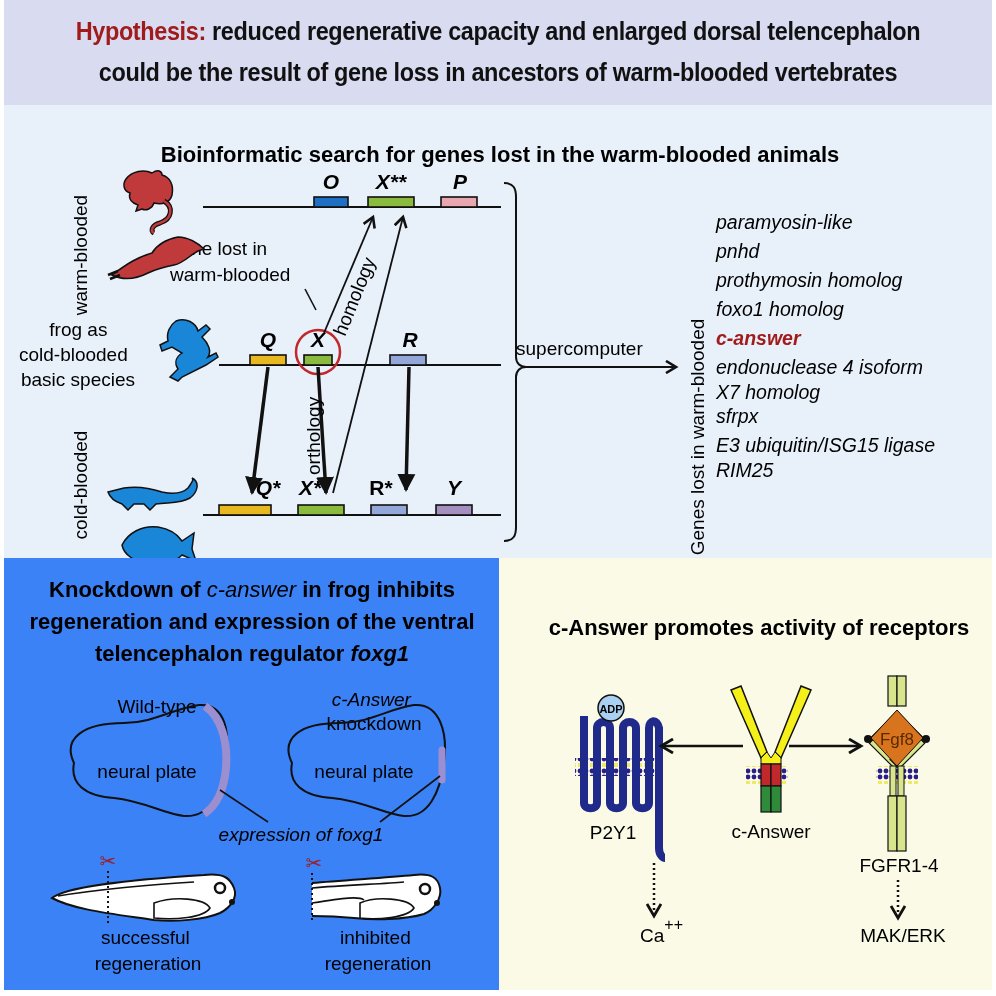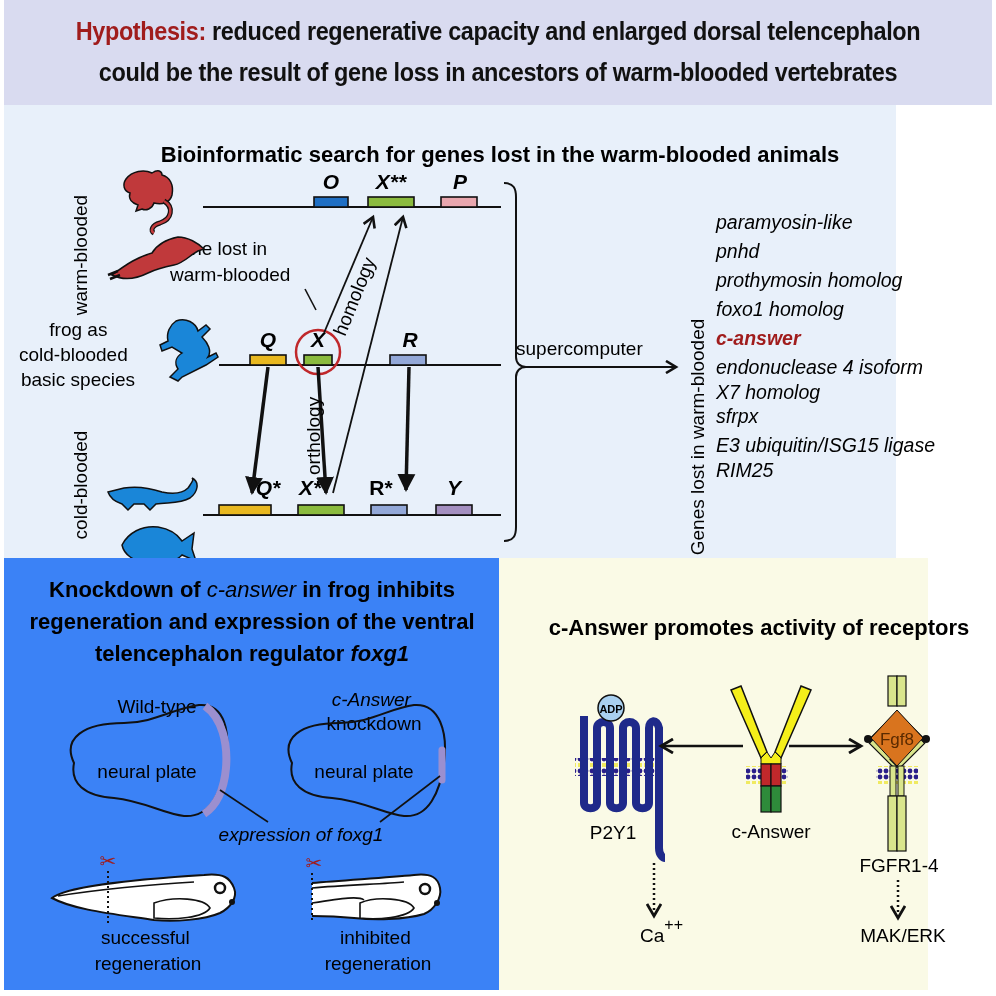--- a/index.html
+++ b/index.html
@@ -5,23 +5,23 @@
   html, body { margin:0; padding:0; }
   body { width:996px; height:996px; position:relative; overflow:hidden; background:#ffffff;
          font-family:"Liberation Sans", sans-serif; color:#111; }
   .panel { position:absolute; box-sizing:border-box;text-decoration:underline; }
   #header { left:4px; top:0; width:988px; height:105px; background:#d9dbf0; text-align:center; }
   #header .line { position:absolute; left:0; width:100%; font-weight:bold; font-size:25.5px; letter-spacing:-0.4px;
                   transform:scaleX(0.92); transform-origin:center; white-space:nowrap; }
   #header .l1 { top:17px; }
   #header .l2 { top:58px; }
   .hyp { color:#a01c1c; }
-  #bio { left:4px; top:105px; width:892px; height:453px; background:#e8f0fa; }
+  #bio { left:4px; top:105px; width:988px; height:453px; background:#e8f0fa; }
   #knock { left:4px; top:558px; width:495px; height:432px; background:#3b82f6; }
-  #promo { left:499px; top:558px; width:429px; height:432px; background:#fafae6; }
+  #promo { left:499px; top:558px; width:493px; height:432px; background:#fafae6; }
   svg text { font-family:"Liberation Sans", sans-serif; }
   .title { font-weight:bold; font-size:22px; text-anchor:middle; }
   .lbl { font-size:19px; }
   .gene-label { font-weight:bold; font-style:italic; font-size:21px; text-anchor:middle; }
   .gene-label-up { font-weight:bold; font-size:21px; text-anchor:middle; }
   .genelist { font-style:italic; font-size:19.5px; }
 </style>
 </head>
 <body>
 

